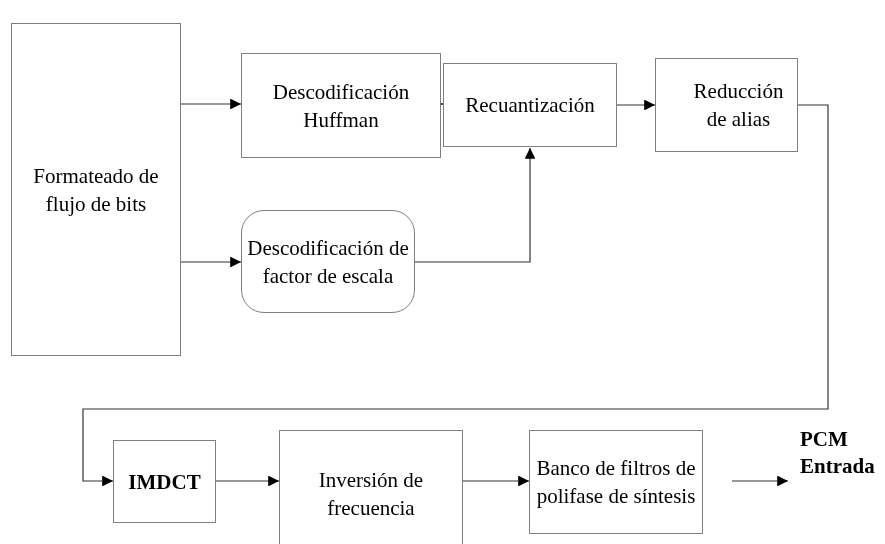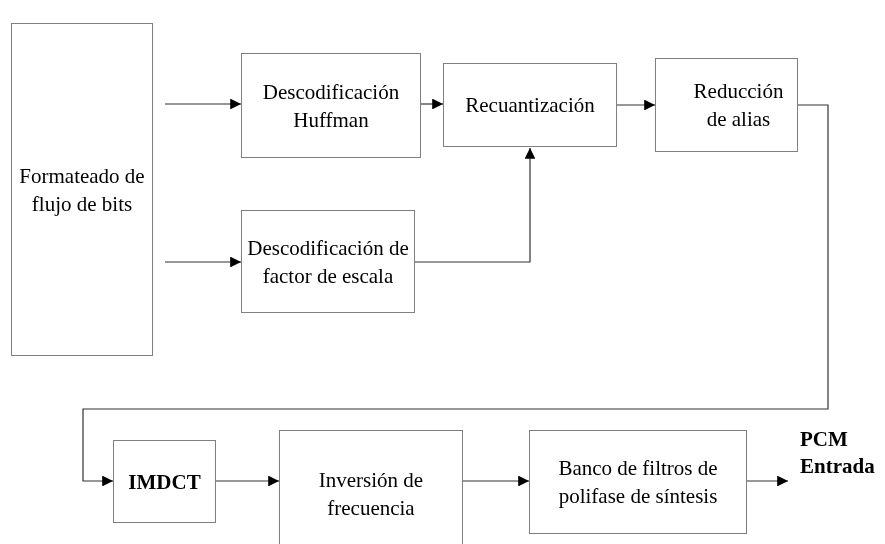--- a/index.html
+++ b/index.html
@@ -64,29 +64,29 @@
   <polyline points="165,104 241,104" marker-end="url(#arrowhead)"></polyline>
       <polyline points="165,262 241,262" marker-end="url(#arrowhead)"></polyline>
       <polyline points="413,104 443,104" marker-end="url(#arrowhead)"></polyline>
       <polyline points="617,105 655,105" marker-end="url(#arrowhead)"></polyline>
       <polyline points="415,262 530,262 530,148" marker-end="url(#arrowhead)"></polyline>
       <polyline points="798,105 828,105 828,409 83,409 83,481 113,481" marker-end="url(#arrowhead)"></polyline>
       <polyline points="216,481 279,481" marker-end="url(#arrowhead)"></polyline>
       <polyline points="463,481 529,481" marker-end="url(#arrowhead)"></polyline>
       <polyline points="732,481 788,481" marker-end="url(#arrowhead)"></polyline>
     </svg>
-<div class="node boxed" style="left: 11px; top: 23px; width: 142px; height: 333px;">Formateado de
+<div class="node boxed" style="left: 11px; top: 23px; width: 170px; height: 333px;">Formateado de
 flujo de bits</div>
-    <div class="node boxed" style="left: 241px; top: 53px; width: 180px; height: 105px;">Descodificación
+    <div class="node boxed" style="left: 241px; top: 53px; width: 200px; height: 105px;">Descodificación
 Huffman</div>
     <div class="node boxed" style="left: 443px; top: 63px; width: 174px; height: 84px;">Recuantización</div>
     <div class="node boxed" style="left: 655px; top: 58px; width: 143px; height: 94px; padding-left: 24px;">Reducción
 de alias</div>
-    <div class="node boxed" style="left: 241px; top: 210px; width: 174px; height: 103px;">Descodificación de
+    <div class="node boxed" style="left: 241px; top: 210px; width: 174px; height: 103px; border-radius: 23px;">Descodificación de
 factor de escala</div>
     <div class="node boxed" style="left: 113px; top: 440px; width: 103px; height: 83px; font-weight: bold;">IMDCT</div>
     <div class="node boxed" style="left: 279px; top: 430px; width: 184px; height: 128px;">Inversión de
 frecuencia</div>
-    <div class="node boxed" style="left: 529px; top: 430px; width: 218px; height: 104px;">Banco de filtros de
+    <div class="node boxed" style="left: 529px; top: 430px; width: 174px; height: 104px;">Banco de filtros de
 polifase de síntesis</div>
     <div class="node plain" style="left: 800px; top: 426px; width: 85px; height: 60px; font-weight: bold;">PCM
 Entrada</div>
   </div>
 
 </body></html>

